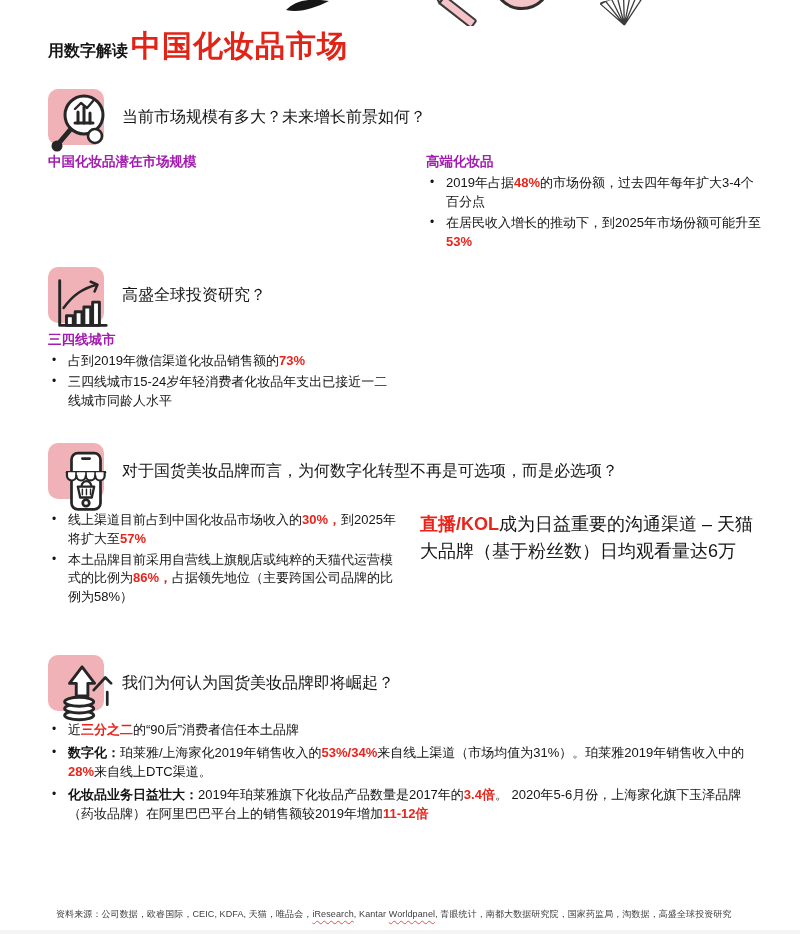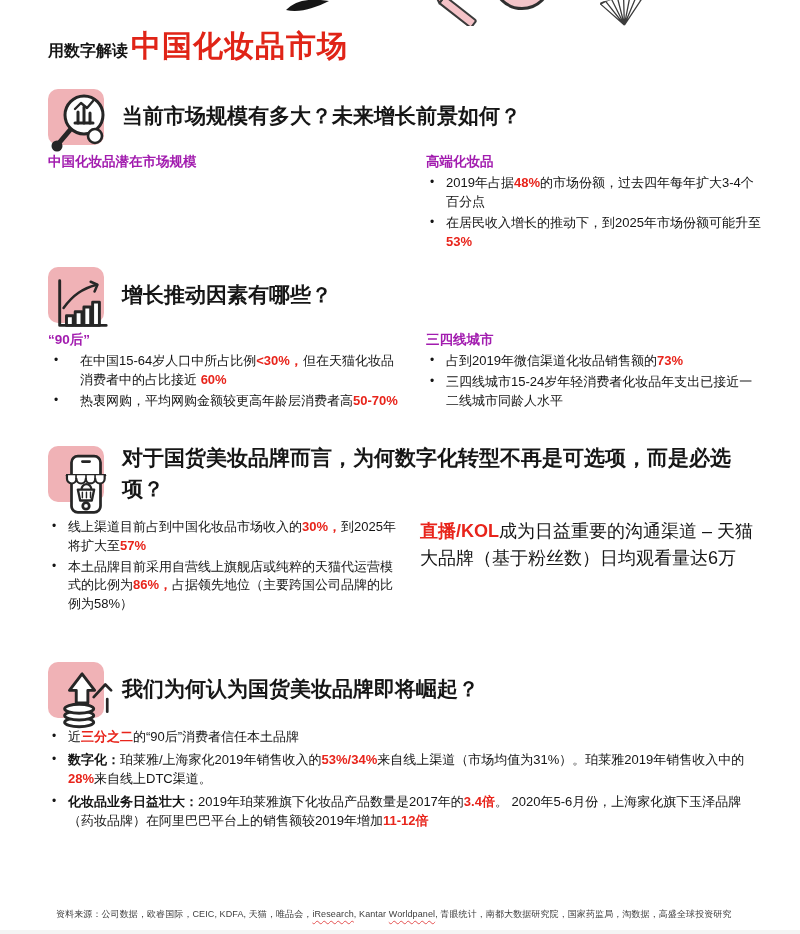--- a/index.html
+++ b/index.html
@@ -32,21 +32,21 @@
   #sec4{margin-top:46px;}
   .sec-head{display:flex;align-items:center;gap:18px;}
   .icon-box{flex:0 0 auto;width:56px;height:56px;background:var(--pink);
     border-radius:10px;position:relative;}
   .icon-box svg{position:absolute;overflow:visible;}
   .icon-box .ic1{left:0px;top:2px;}
   .icon-box .ic2{left:2px;top:8px;}
   .icon-box .ic3{left:9px;top:7px;}
   .icon-box .ic4{left:5px;top:6px;}
   .sec-title{font-family:"Liberation Serif","DejaVu Serif",serif;
-    font-size:21px;font-weight:700;line-height:1.5;max-width:615px;color:#161616;}
+    font-size:16px;font-weight:400;line-height:1.5;max-width:615px;color:#161616;}
   .two-col{display:grid;grid-template-columns:352px 1fr;column-gap:26px;margin-top:8px;}
   #sec3 .two-col{margin-top:12px;gap:20px;}
   .col-title{font-size:13.5px;font-weight:800;margin-bottom:3px;color:#a21caf;}
   ul.bullets{list-style:none;}
   .bullets li{position:relative;font-size:13px;line-height:1.45;font-weight:500;
     padding-left:20px;margin-bottom:2px;color:#141414;}
   .bullets li::before{content:"•";position:absolute;left:4px;top:0;font-size:12px;}
   .bullets.wide li{padding-left:32px;}
   .bullets.wide li::before{left:6px;}
   .full-bullets{margin-top:10px;padding-right:6px;}
@@ -123,30 +123,23 @@
           <svg class="ic2" width="62" height="62" viewBox="0 0 64 64" stroke="#262626" stroke-width="3" fill="none" stroke-linecap="round" stroke-linejoin="round">
             <path d="M10 6 V52 H58"></path>
             <rect x="17" y="42" width="7" height="10" fill="#fff"></rect>
             <rect x="26" y="38" width="7" height="14" fill="#fff"></rect>
             <rect x="35" y="33" width="7" height="19" fill="#fff"></rect>
             <rect x="44" y="28" width="7" height="24" fill="#fff"></rect>
             <path d="M14 34 C 24 20, 34 14, 48 10" stroke-width="2.6"></path>
             <path d="M42 7 L49 10 L46 17" stroke-width="2.6"></path>
           </svg>
         </div>
-        <h2 class="sec-title">增长推动因素有哪些？</h2>
+        <h2 class="sec-title">高盛全球投资研究？</h2>
       </div>
       <div class="two-col">
-        <div>
-          <div class="col-title">“90后”</div>
-          <ul class="bullets wide">
-              <li>在中国15-64岁人口中所占比例<span class="hl">&lt;30%，</span>但在天猫化妆品消费者中的占比接近 <span class="hl">60%</span></li>
-              <li>热衷网购，平均网购金额较更高年龄层消费者高<span class="hl">50-70%</span></li>
-            </ul>
-        </div>
         <div>
           <div class="col-title">三四线城市</div>
           <ul class="bullets">
               <li>占到2019年微信渠道化妆品销售额的<span class="hl">73%</span></li>
               <li>三四线城市15-24岁年轻消费者化妆品年支出已接近一二线城市同龄人水平</li>
             </ul>
         </div>
       </div>
     </section>
 

